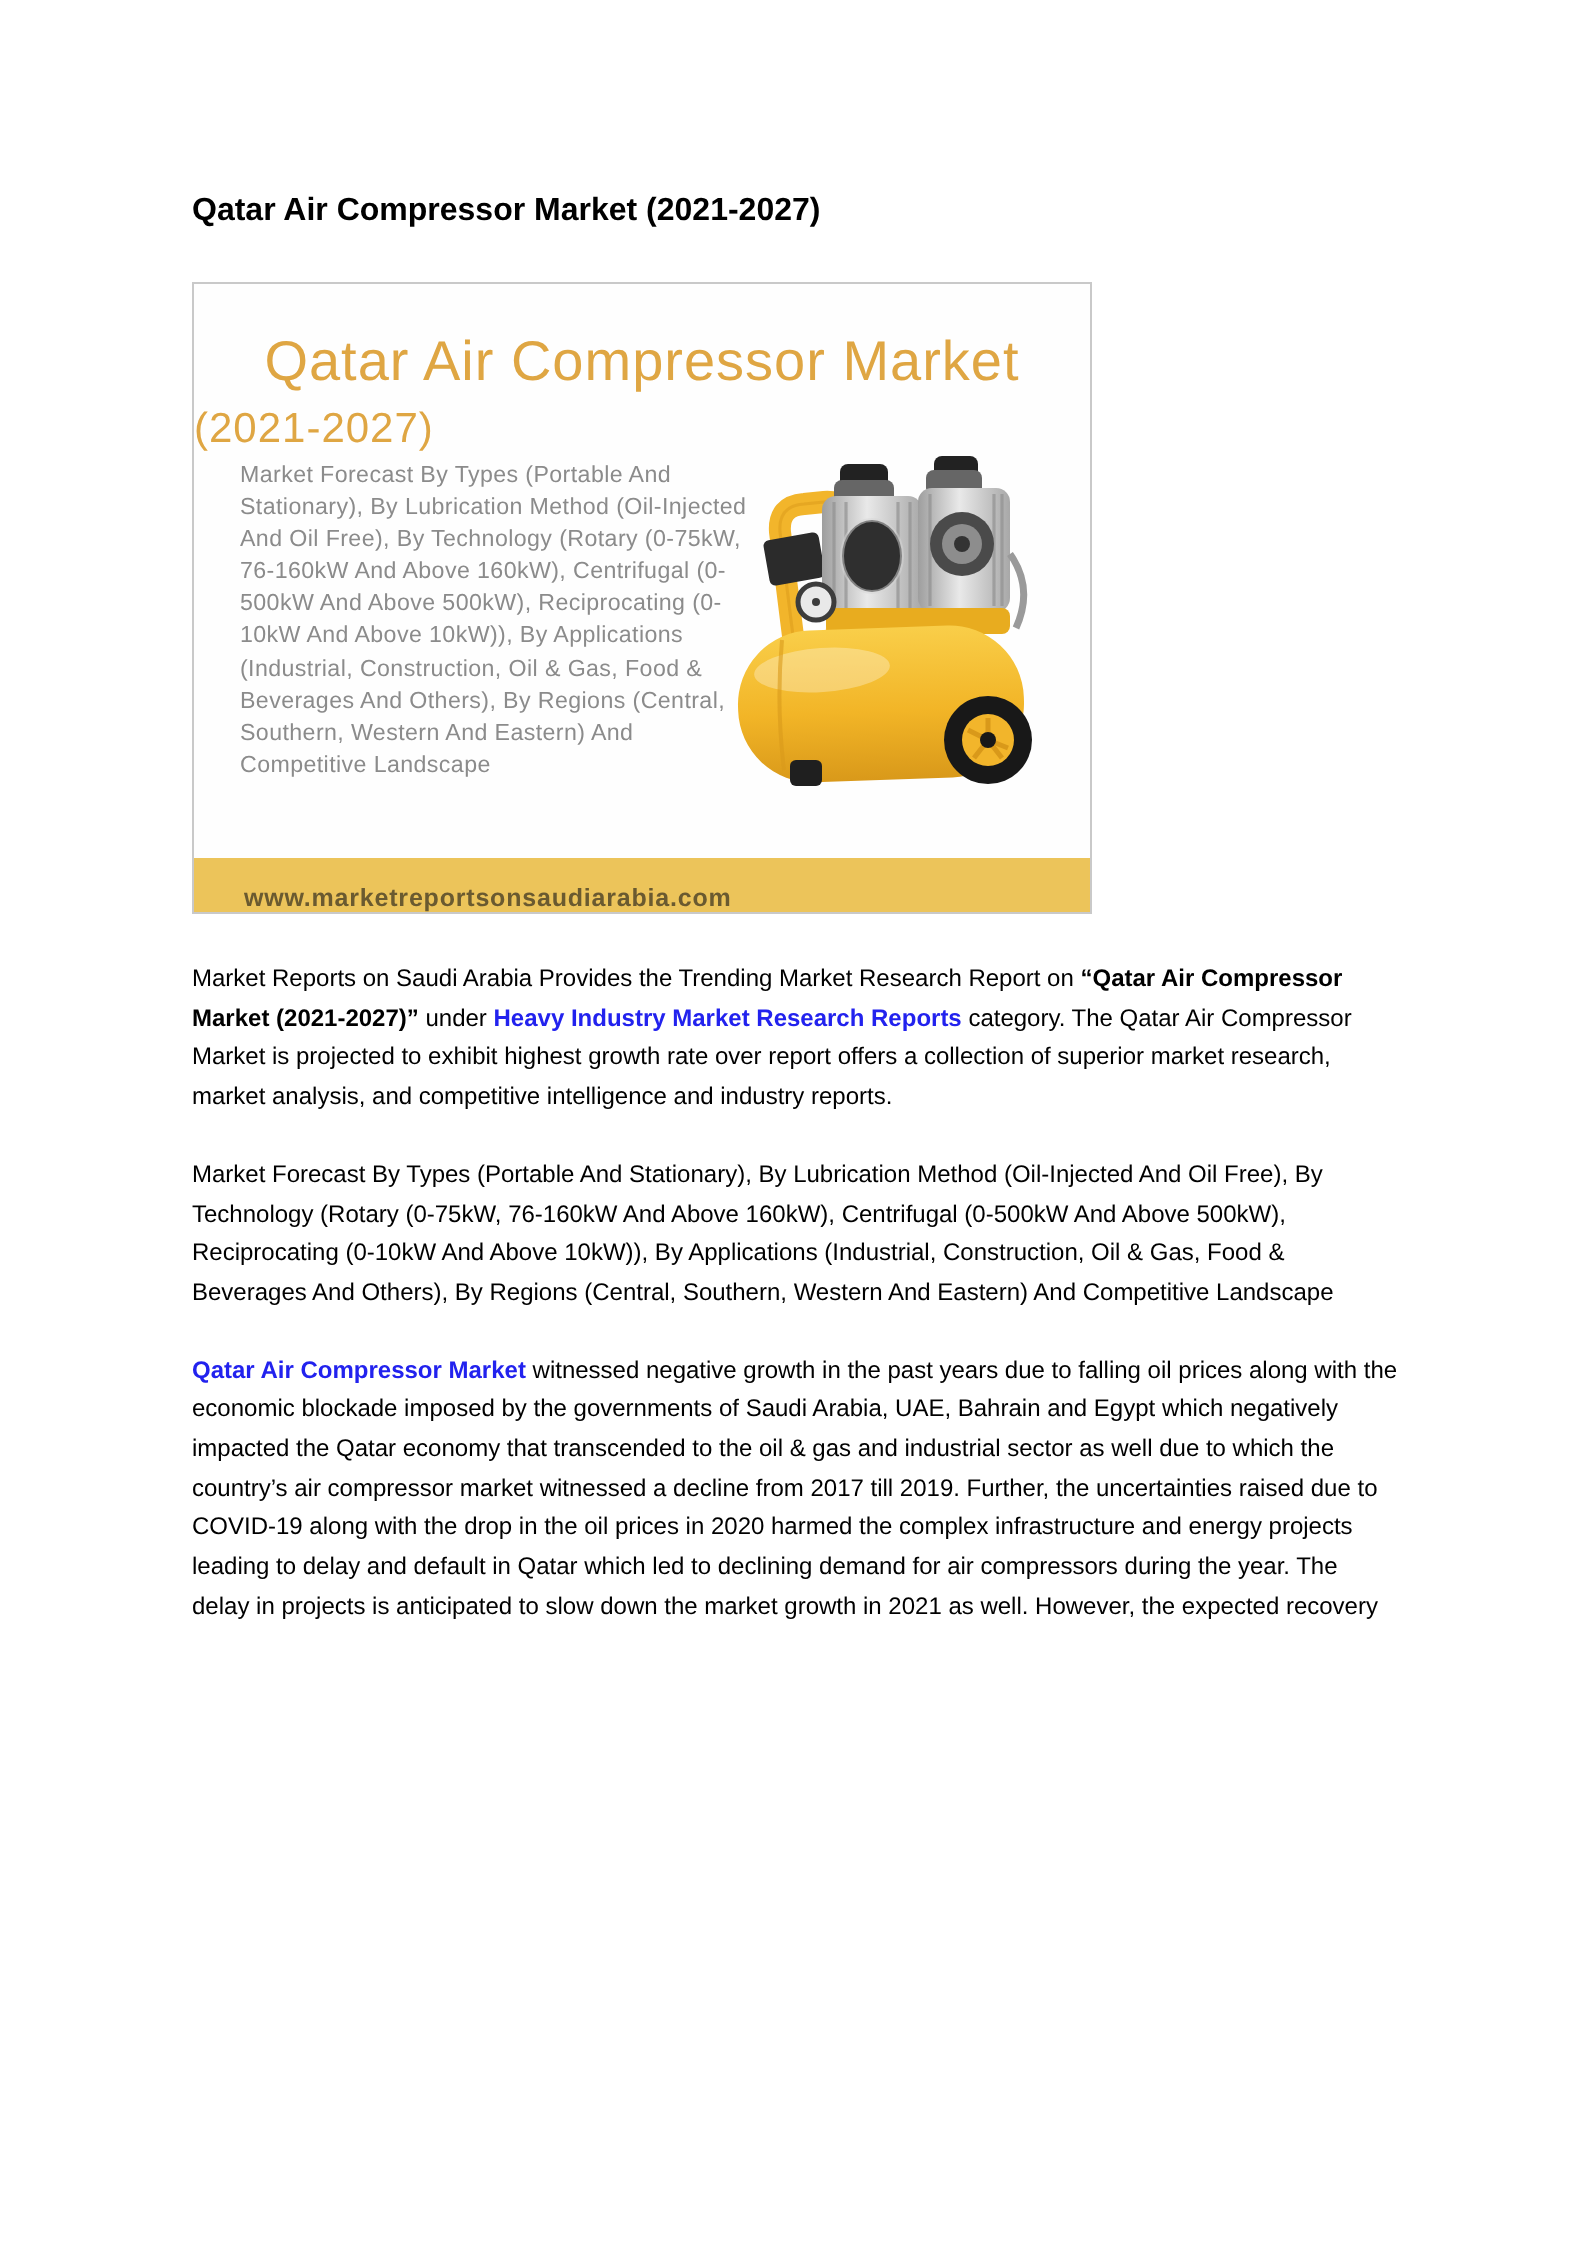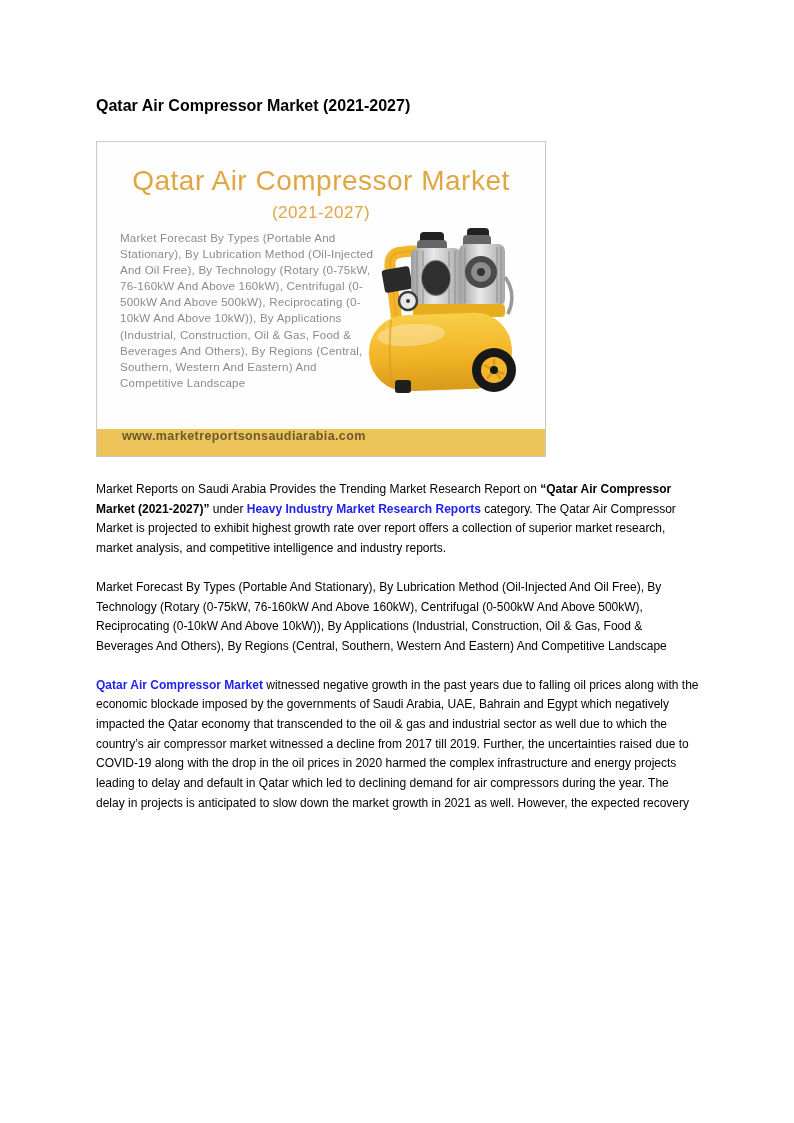--- a/index.html
+++ b/index.html
@@ -37,22 +37,22 @@
   }
   .banner-title {
     margin-top: 23px;
     text-align: center;
     font-size: 28px;
     letter-spacing: 0.5px;
     color: var(--banner-gold, #DFA643);
   }
   .banner-subtitle {
     margin-top: 6px;
-    text-align: center;
-    font-size: 17px;
+    text-align: left;
+    font-size: 21px;
     letter-spacing: 0.5px;
     color: var(--banner-gold, #DFA643);
   }
   .banner-desc {
     position: absolute;
     left: 23px;
     top: 88px;
     width: 254px;
     font-size: 11.6px;
     line-height: 16.1px;
@@ -65,21 +65,21 @@
     top: 80px;
   }
   .banner-urlbar {
     position: absolute;
     left: 0;
     right: 0;
     bottom: 0;
     height: 27px;
     background: var(--banner-bar-yellow, #ECC45A);
     display: flex;
-    align-items: flex-start;
+    align-items: flex-end;
     padding-left: 25px;
     font-size: 12.5px;
     letter-spacing: 0.4px;
     color: #6A5A30;
     font-weight: bold;
   }
   
   .para {
     font-size: 12px;
     line-height: 19.7px;

